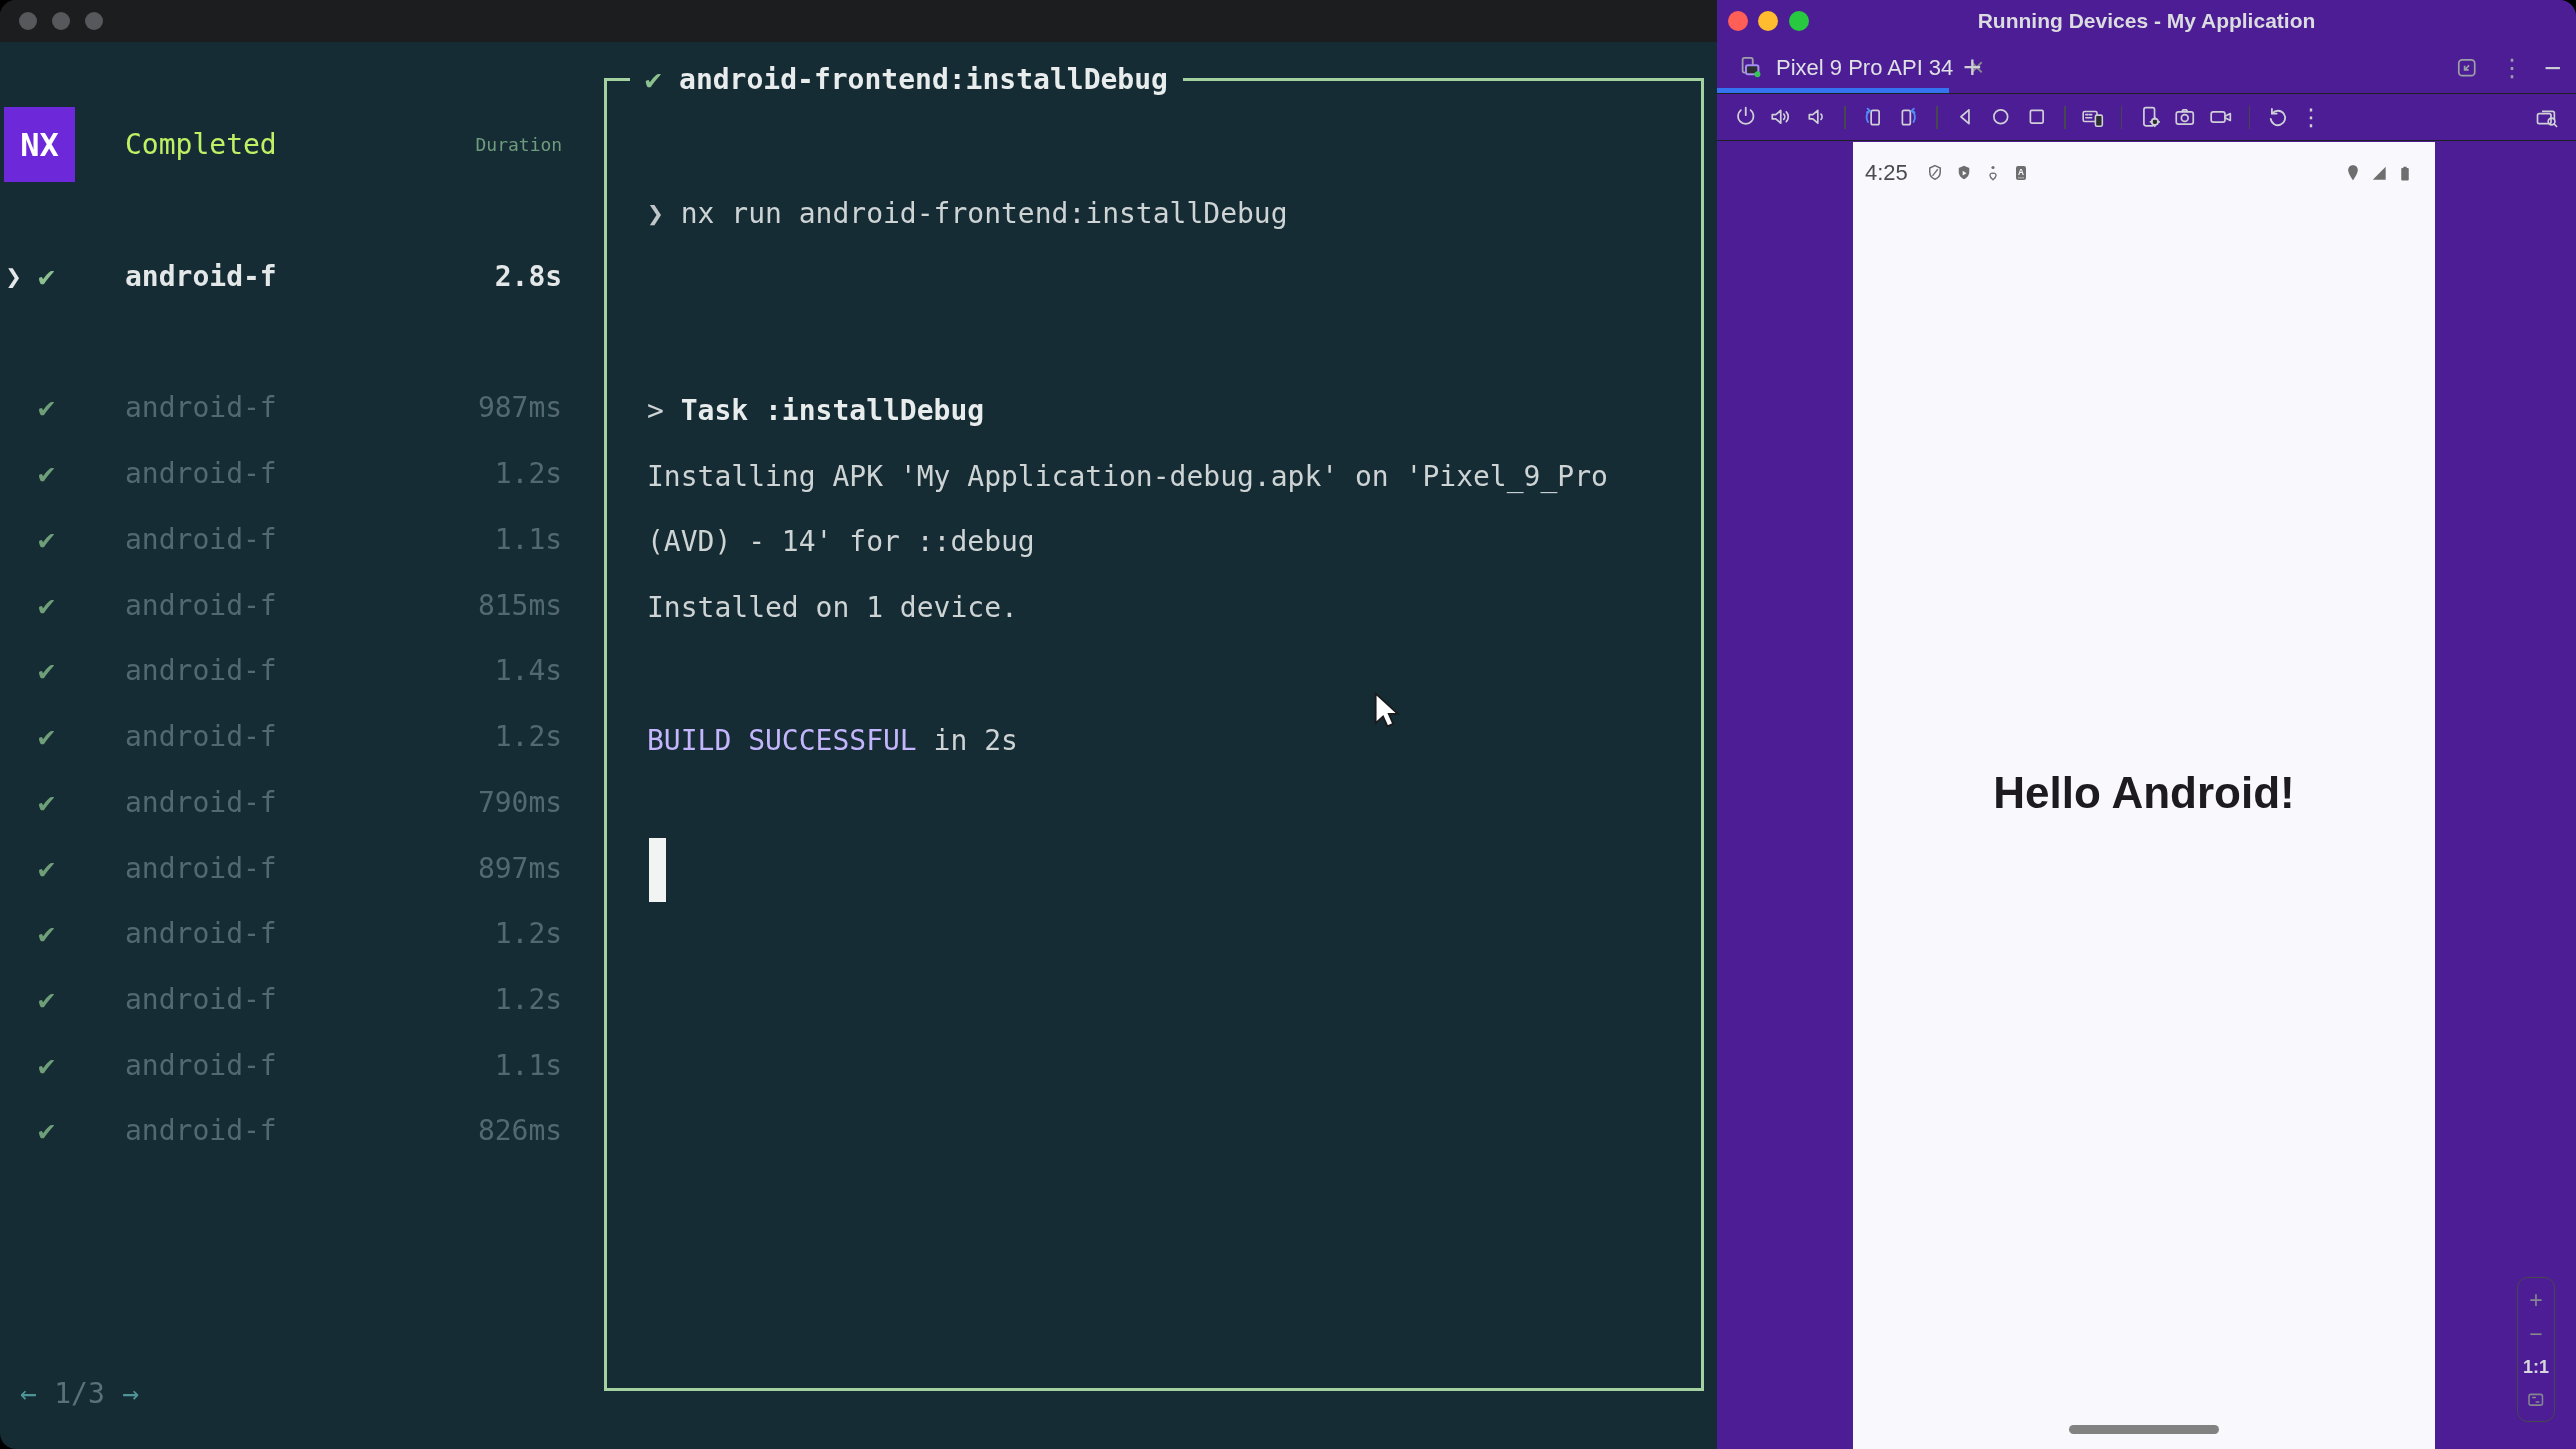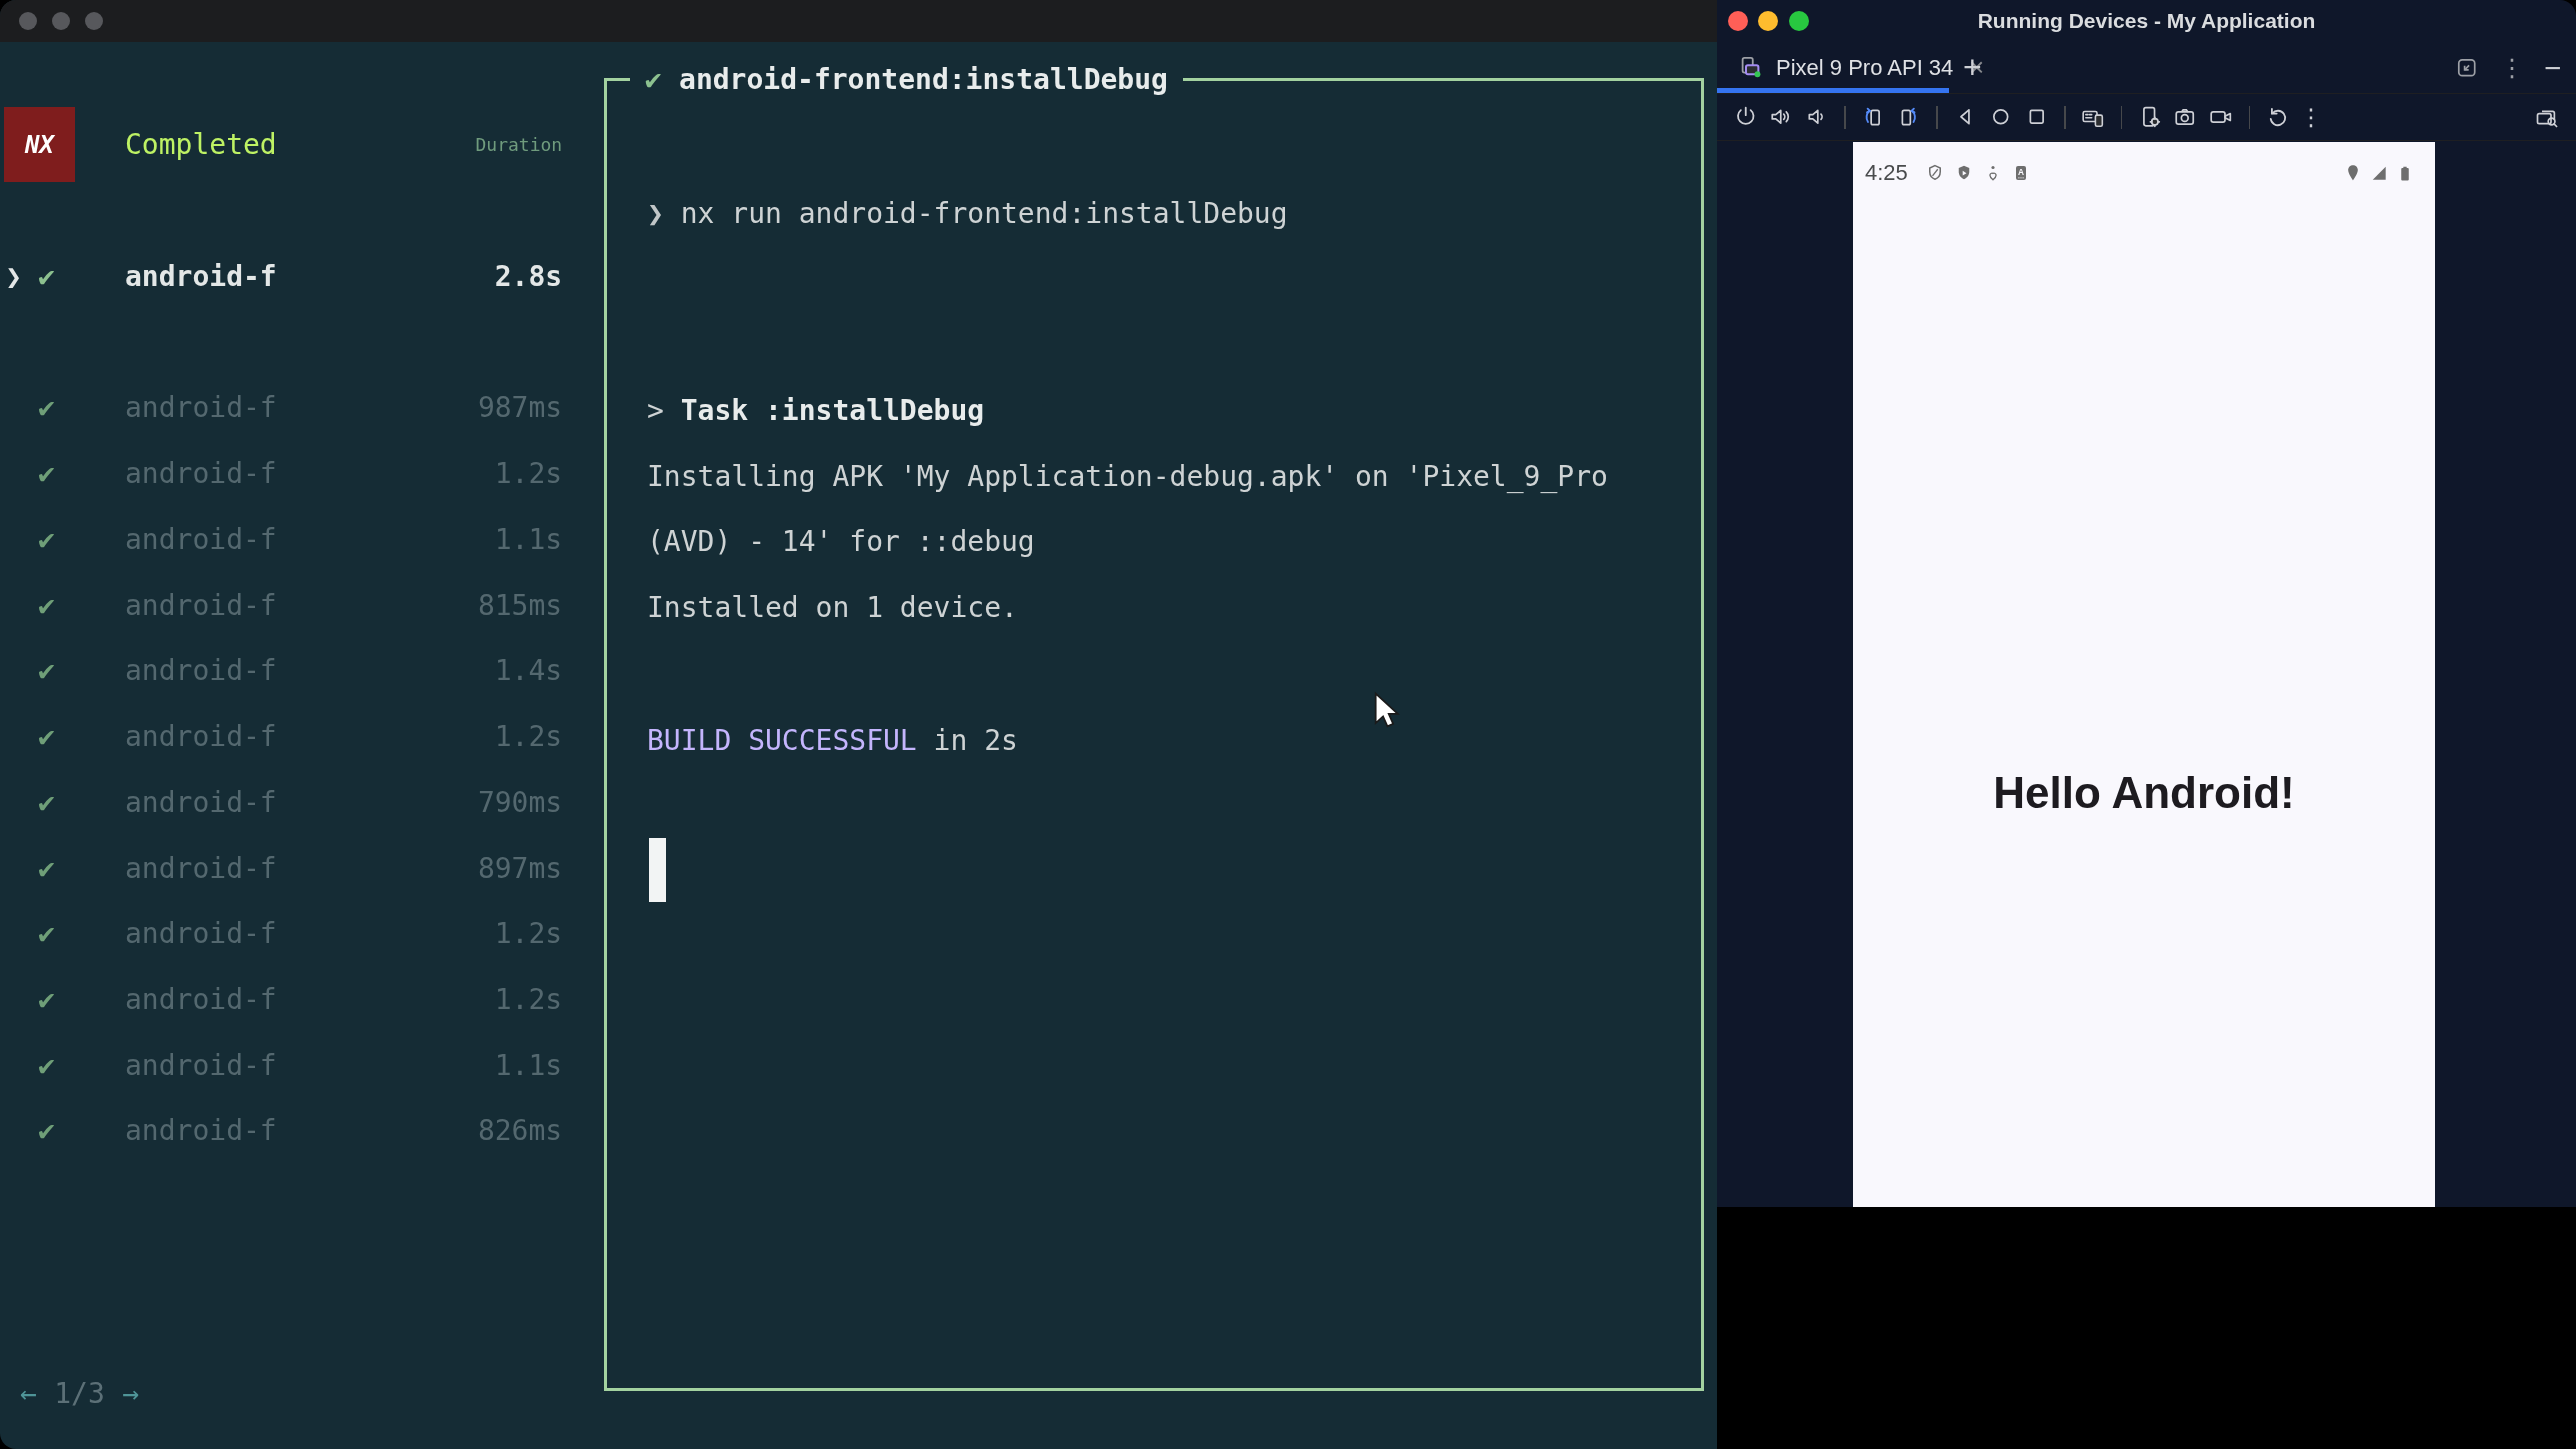--- a/index.html
+++ b/index.html
@@ -6,23 +6,23 @@
   body{width:2576px;height:1449px;position:relative;overflow:hidden;
        font-family:"Liberation Sans",sans-serif;-webkit-font-smoothing:antialiased;}
   .mono{font-family:"DejaVu Sans Mono",monospace;}
 
   
   .term-window{position:absolute;left:0;top:0;width:1717px;height:1449px;
     background:#152c35;border-radius:16px 0 0 16px;overflow:hidden;}
   .term-titlebar{position:absolute;left:0;top:0;width:100%;height:42px;background:#1c1d1f;
     display:flex;align-items:center;padding-left:19px;box-sizing:border-box;gap:14.8px;}
   .term-dot{width:18px;height:18px;border-radius:50%;background:#57585c;}
-  .nx-badge{position:absolute;left:4px;top:107px;width:71px;height:75px;background:#7f1d1d;
+  .nx-badge{position:absolute;left:4px;top:107px;width:71px;height:75px;background:#6d28d9;
     display:flex;align-items:center;justify-content:center;color:#ffffff;font-weight:bold;
-    font-size:24px;font-style:italic;}
+    font-size:32px;}
   .list-header{position:absolute;left:0;top:107px;height:75px;width:577px;}
   .col-completed{position:absolute;left:125px;top:0;height:75px;display:flex;align-items:center;
     color:#bef264;font-size:28px;}
   .col-duration{position:absolute;right:14.8px;top:0;height:75px;display:flex;align-items:center;
     color:#6f9b7d;font-size:18px;}
   .task-row{position:absolute;left:0;width:577px;height:66px;font-size:28px;}
   .task-row .check{position:absolute;left:38px;top:0;height:66px;display:flex;align-items:center;color:#6f9f78;}
   .task-row .name{position:absolute;left:125px;top:0;height:66px;display:flex;align-items:center;color:#54686f;}
   .task-row .dur{position:absolute;right:14.8px;top:0;height:66px;display:flex;align-items:center;color:#54686f;}
   .task-row.selected .check{color:#8cc18f;}
@@ -44,22 +44,22 @@
   .tline{position:absolute;left:40px;height:43px;display:flex;align-items:center;
     font-size:28px;color:#ced3d4;white-space:pre;}
   .tline .dim{color:#c0c6c7;}
   .tline .strong{color:#e8ecec;font-weight:bold;}
   .tline .green{color:#c4b5fd;font-weight:normal;}
   .cursor-block{position:absolute;left:42px;top:757px;width:17.4px;height:64px;background:#f2f4f4;}
 
   .mouse-cursor{position:absolute;left:1372px;top:691px;width:29.5px;height:42px;}
 
   
-  .studio-window{position:absolute;left:1717px;top:0;width:859px;height:1207px;
-    background:#0f172a;border-radius:0 16px 0 0;overflow:hidden;}
+  .studio-window{position:absolute;left:1717px;top:0;width:859px;height:1449px;
+    background:#4c1d95;border-radius:0 16px 0 0;overflow:hidden;}
   .st-titlebar{position:absolute;left:0;top:0;width:100%;height:42px;display:flex;align-items:center;}
   .tl{width:20px;height:20px;border-radius:50%;margin-left:10.7px;}
   .st-title{position:absolute;left:0;width:100%;text-align:center;color:#dadcdf;
     font-weight:bold;font-size:21px;}
   .tab-row{position:absolute;left:0;top:42px;width:100%;height:51px;border-bottom:1.3px solid #1e1f22;
     box-sizing:content-box;}
   .tab{position:absolute;left:0;top:0;height:51px;display:flex;align-items:center;
     padding-left:20px;gap:12px;}
   .tab-label{color:#dfe1e5;font-size:22px;}
   .tab-close{color:#87898e;font-size:25.5px;padding:0 4px;}

